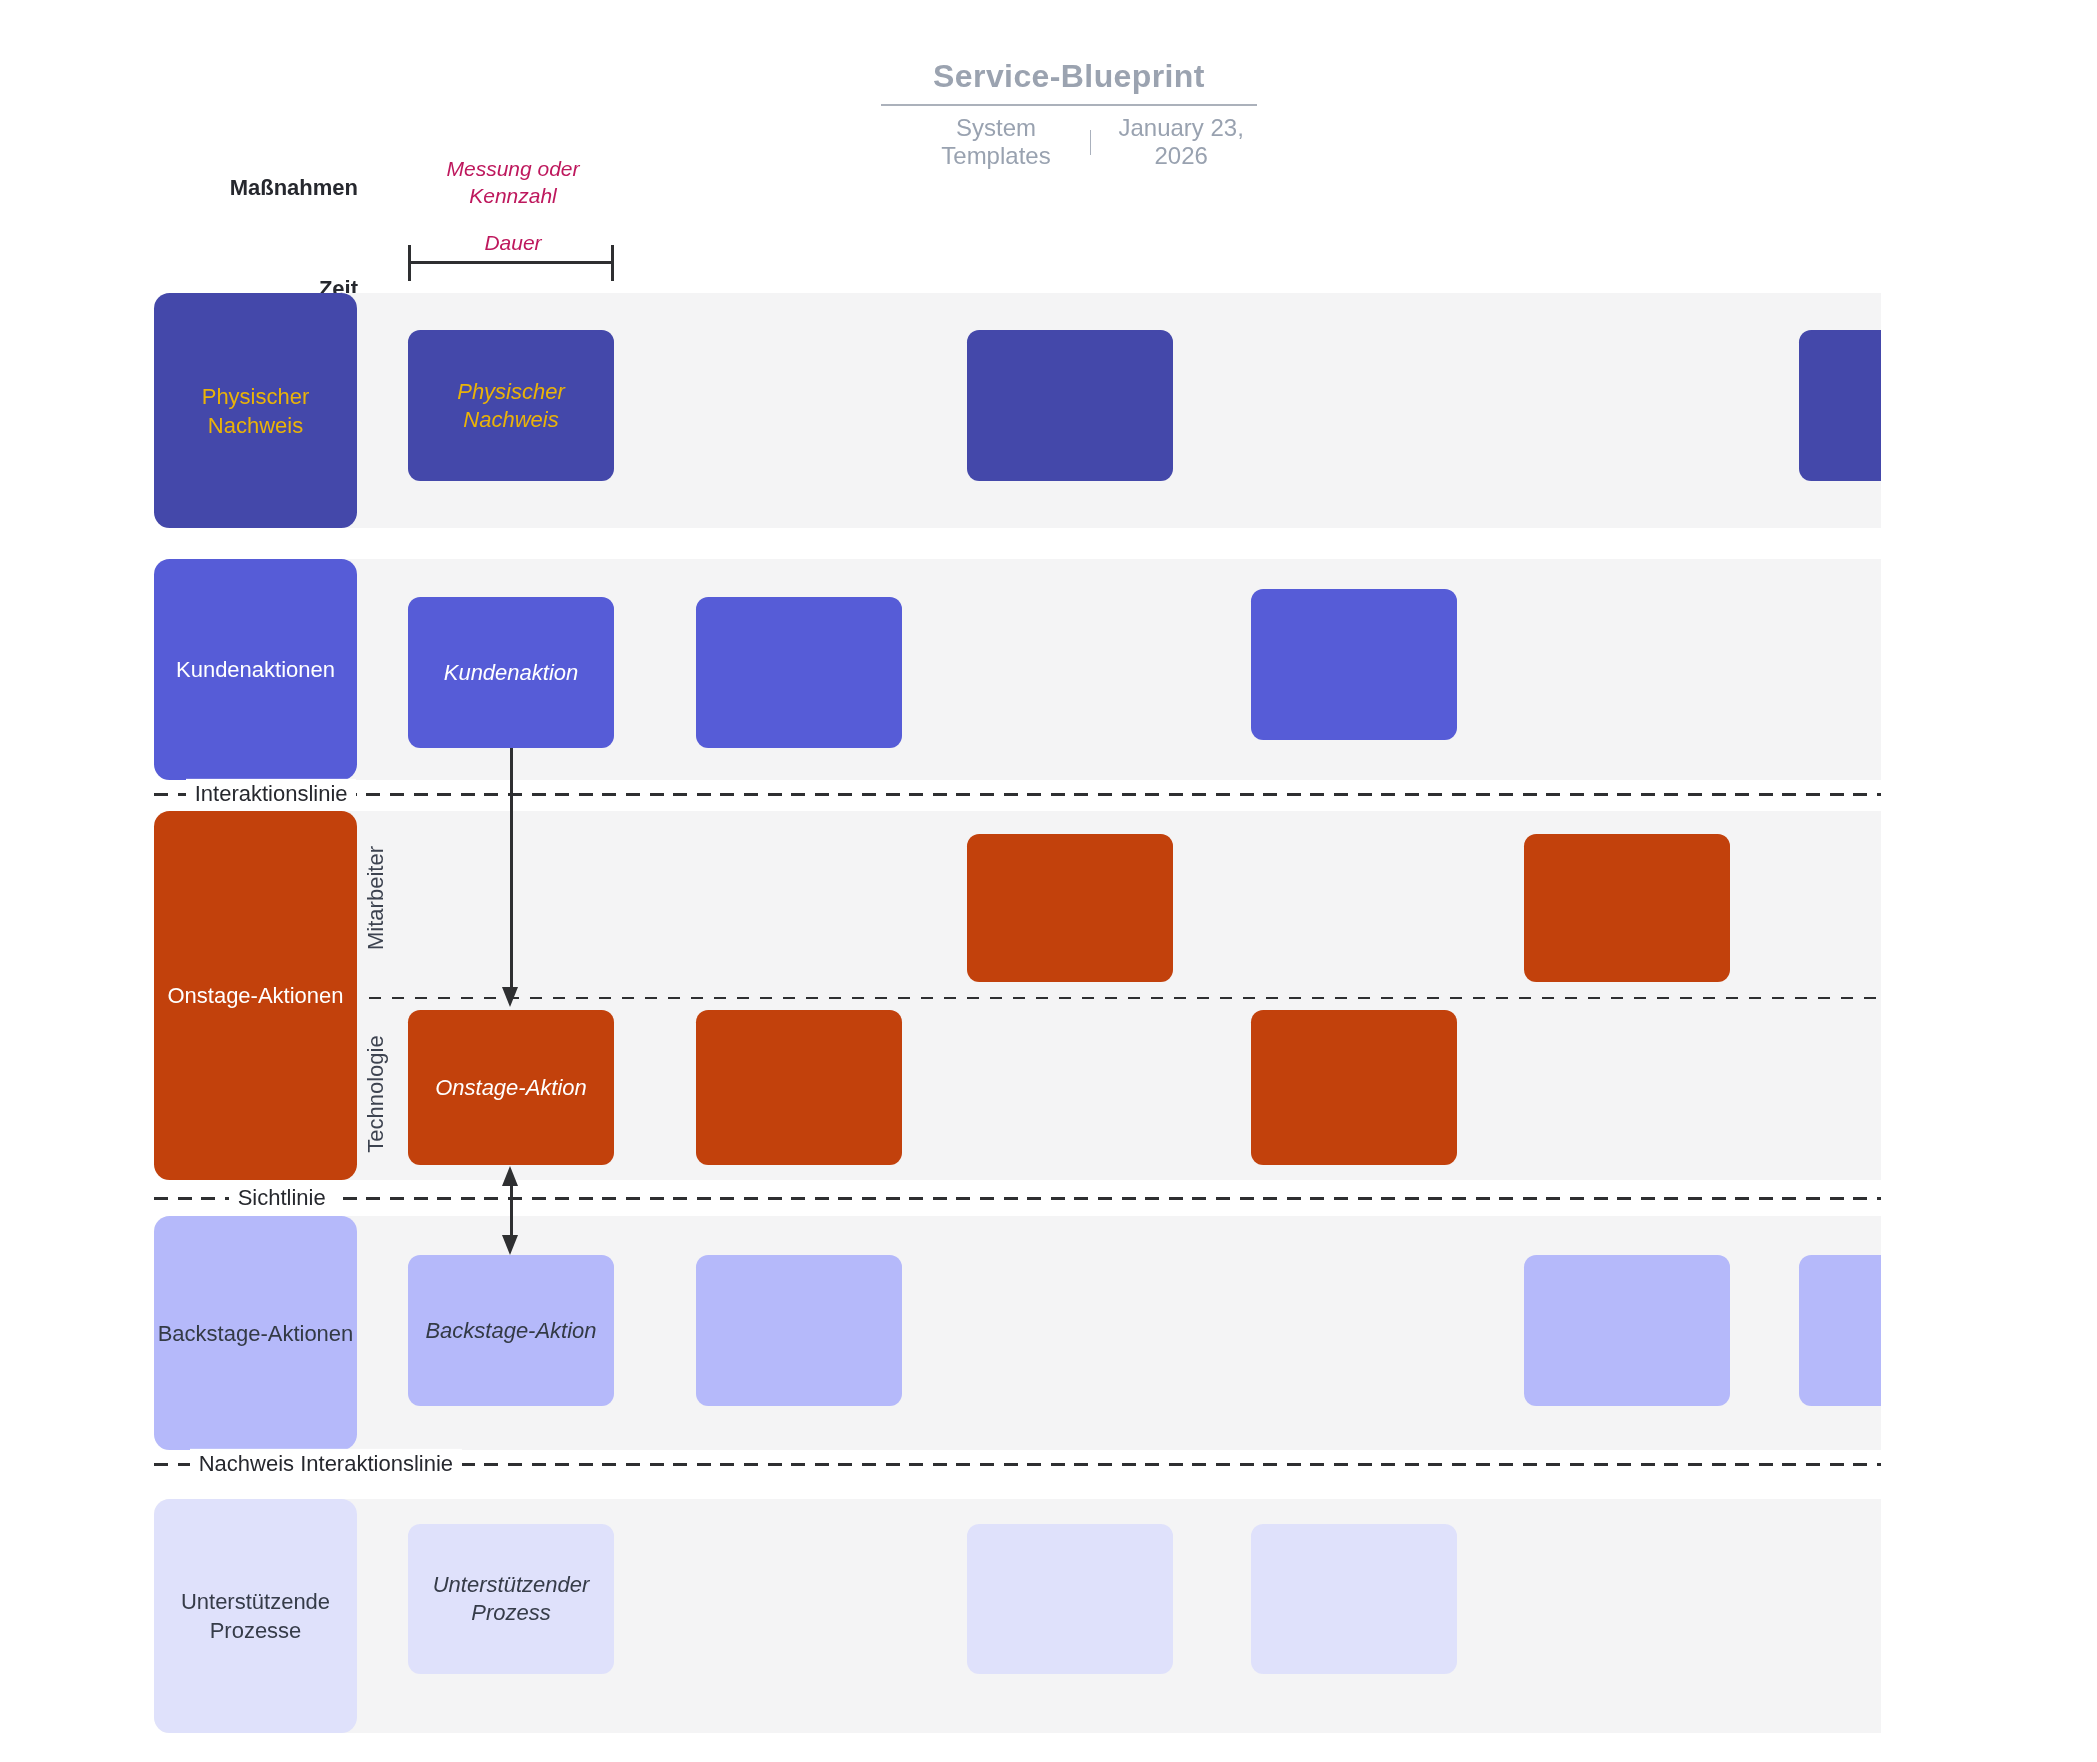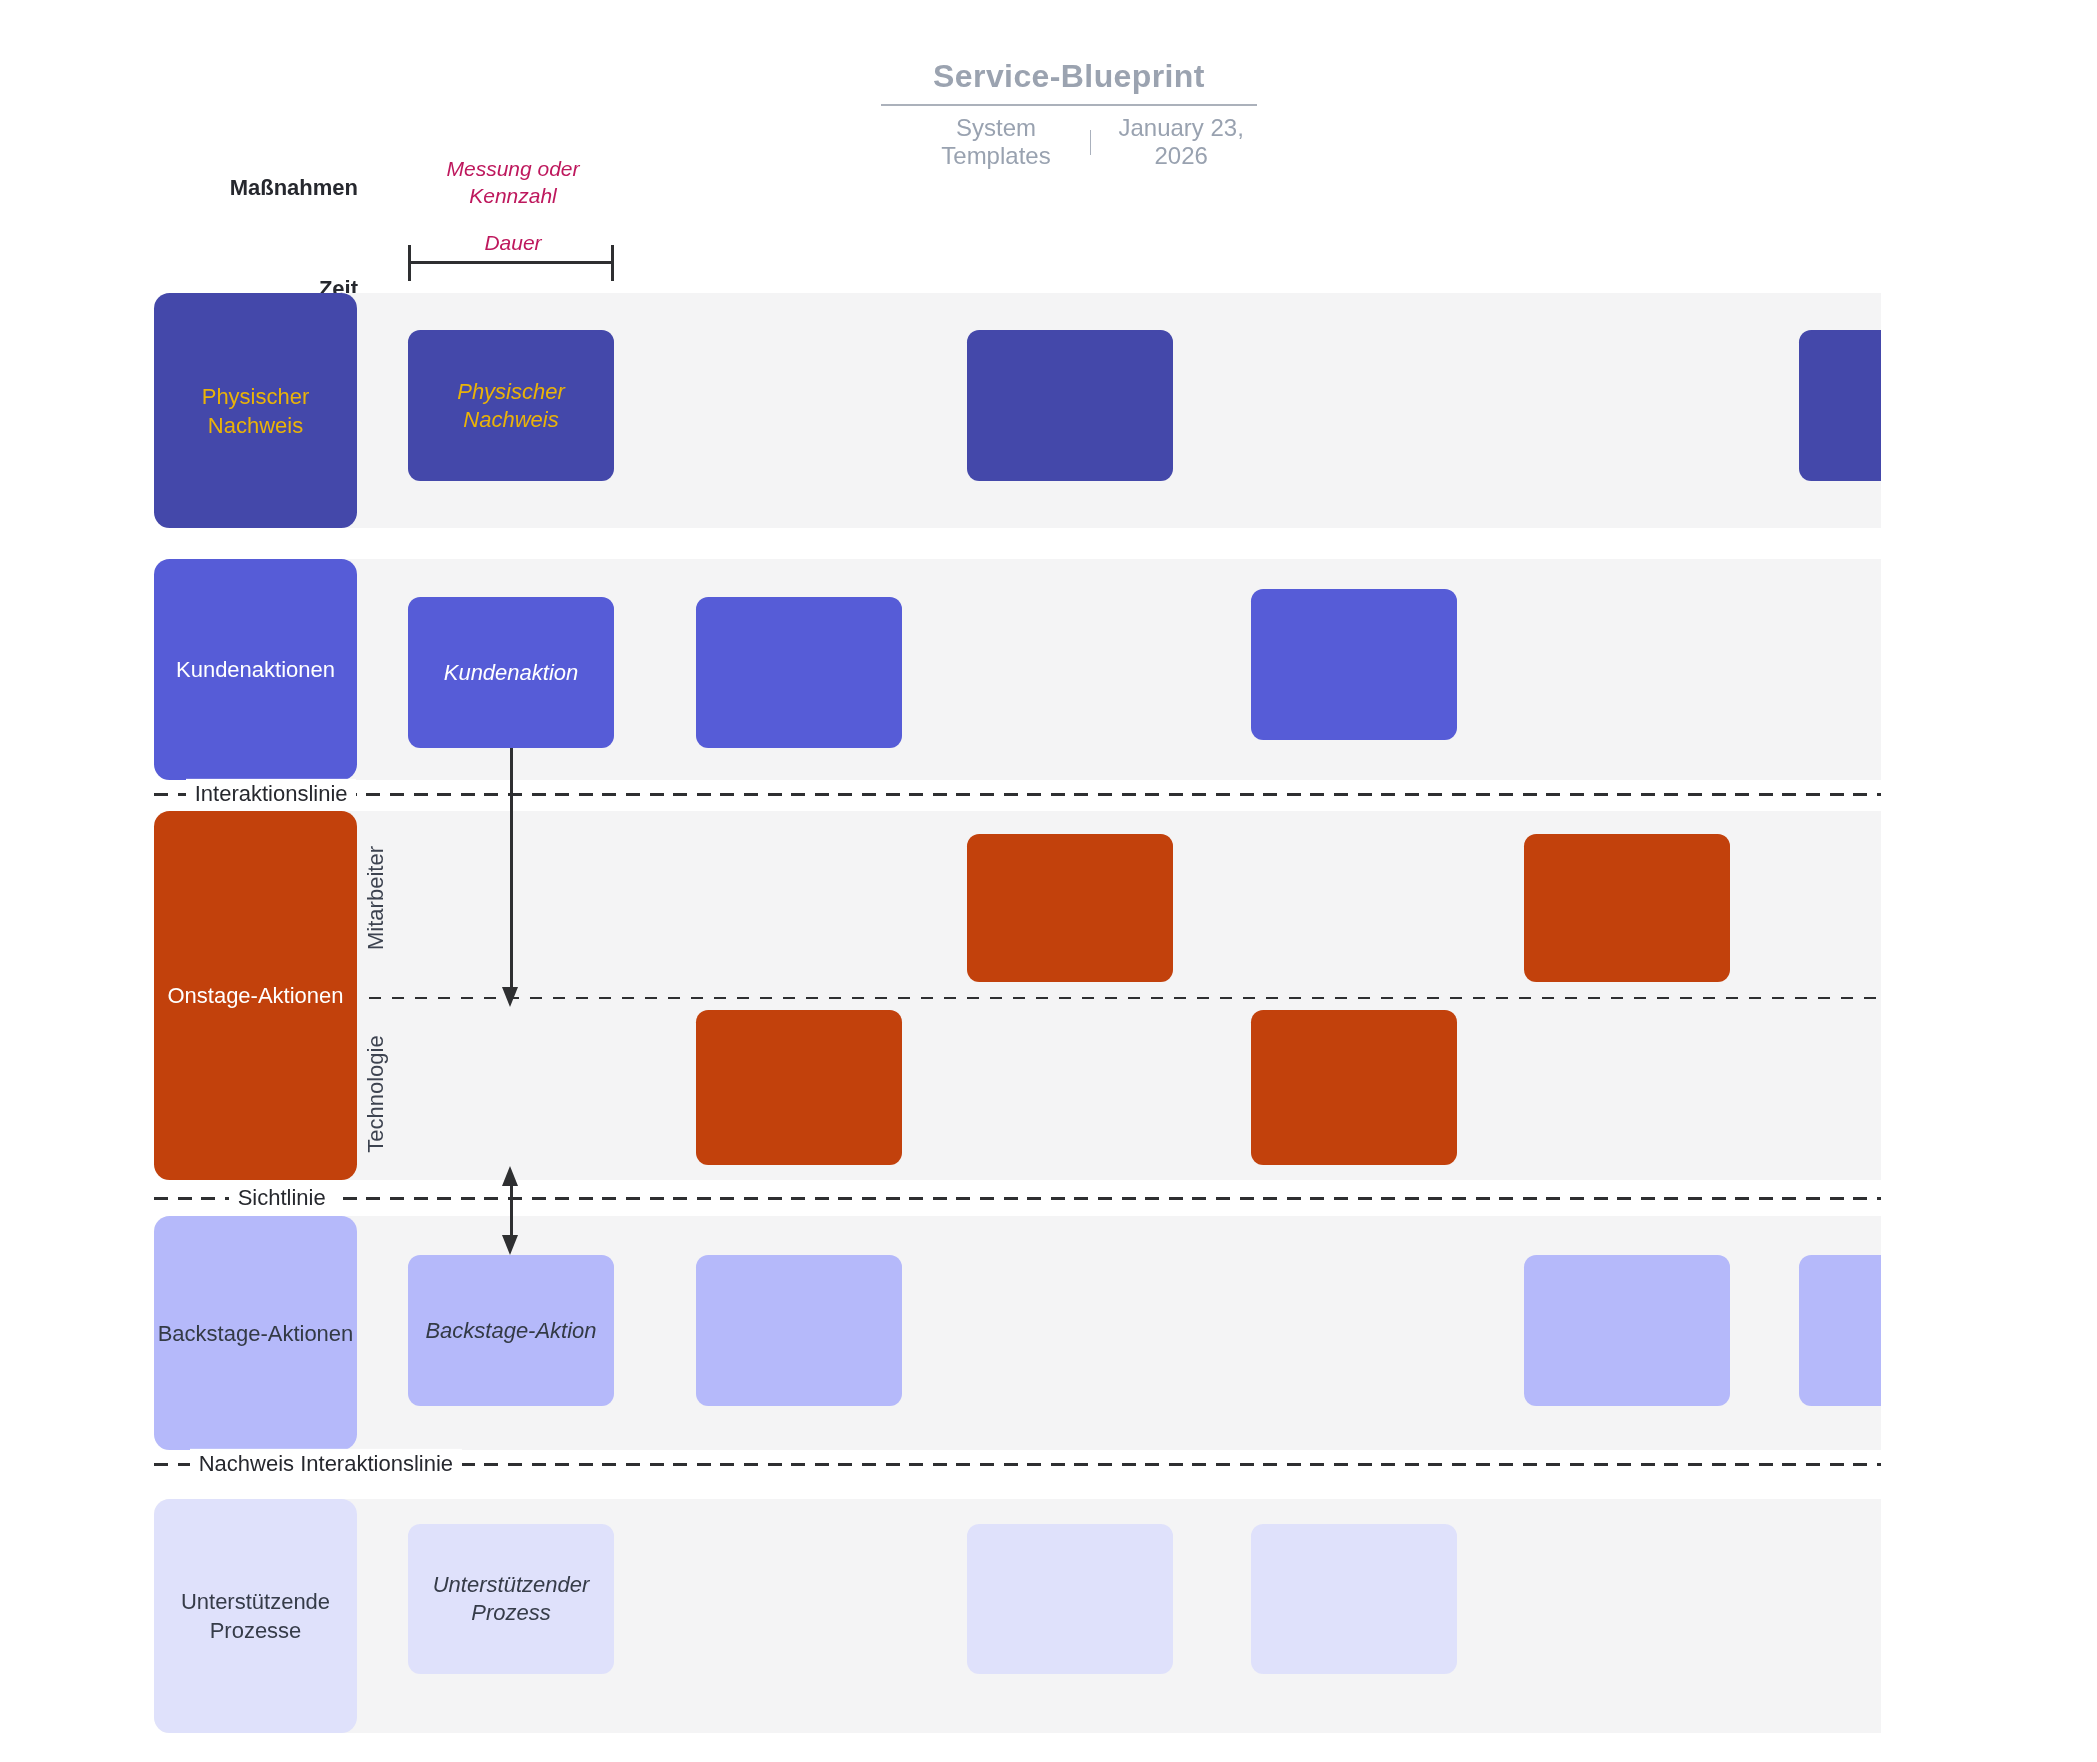--- a/index.html
+++ b/index.html
@@ -93,20 +93,23 @@
   <div class="hdr l3" style="top:811px; height:369px;">
     <span>Onstage-Aktionen</span>
   </div>
   <div class="dashline-thin" style="left:369px; top:997px; width:1680px;"></div>
   <div class="vlabel" style="left:376px; top:898px;">Mitarbeiter</div>
   <div class="vlabel" style="left:376px; top:1094px;">Technologie</div>
 
   <div class="box l3" style="left:967px; top:834px; height:148px;"></div>
   <div class="box l3" style="left:1524px; top:834px; height:148px;"></div>
 
+  <div class="box l3" style="left:408px; top:1010px; height:155px;">
+    <span>Onstage-Aktion</span>
+  </div>
   <div class="box l3" style="left:696px; top:1010px; height:155px;"></div>
   <div class="box l3" style="left:1251px; top:1010px; height:155px;"></div>
 
   <div class="dashline" style="top:1197px;"></div>
   <div class="dashlabel" style="left:229px; top:1199px;">Sichtlinie</div>
 
   <div class="lanebg" style="top:1216px; height:234px;"></div>
   <div class="hdr l4" style="top:1216px; height:234px;">
     <span>Backstage-Aktionen</span>
   </div>

